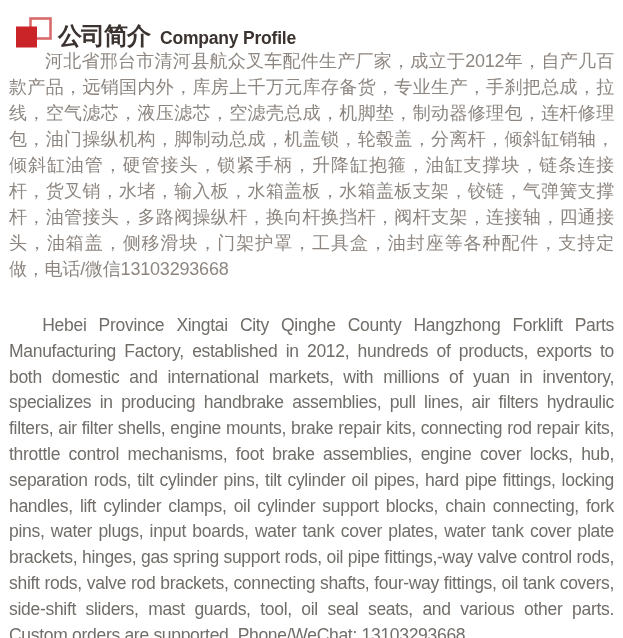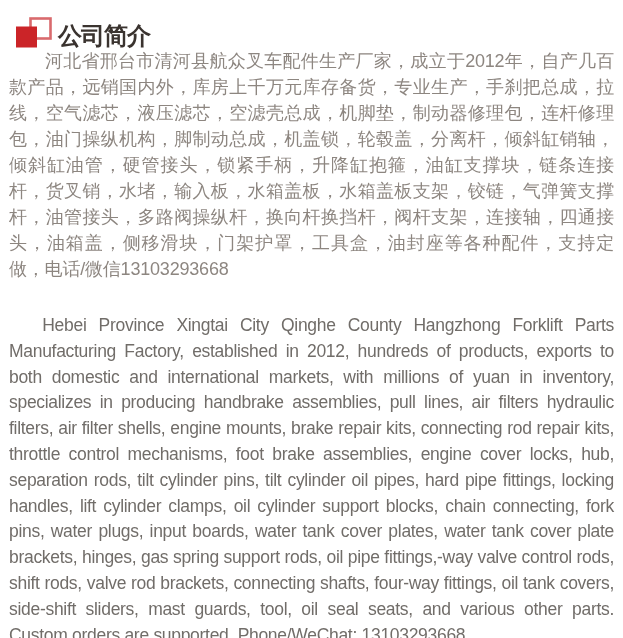--- a/index.html
+++ b/index.html
@@ -59,19 +59,20 @@
 <div class="page">
 
   <header class="header">
     <span class="logo">
       <svg viewBox="0 0 36 31" xmlns="http://www.w3.org/2000/svg" aria-hidden="true">
         <rect x="14.5" y="1.5" width="20" height="20" fill="none" stroke="var(--accent-light)" stroke-width="2.6"></rect>
         <rect x="0" y="9.5" width="21" height="21" fill="var(--accent)"></rect>
       </svg>
     </span>
     <h1 class="title-zh">公司简介</h1>
+    <span class="title-en">Company Profile</span>
   </header>
 
   <p class="para zh">河北省邢台市清河县航众叉车配件生产厂家，成立于2012年，自产几百款产品，远销国内外，库房上千万元库存备货，专业生产，手刹把总成，拉线，空气滤芯，液压滤芯，空滤壳总成，机脚垫，制动器修理包，连杆修理包，油门操纵机构，脚制动总成，机盖锁，轮毂盖，分离杆，倾斜缸销轴，倾斜缸油管，硬管接头，锁紧手柄，升降缸抱箍，油缸支撑块，链条连接杆，货叉销，水堵，输入板，水箱盖板，水箱盖板支架，铰链，气弹簧支撑杆，油管接头，多路阀操纵杆，换向杆换挡杆，阀杆支架，连接轴，四通接头，油箱盖，侧移滑块，门架护罩，工具盒，油封座等各种配件，支持定做，电话/微信13103293668</p>
 
   <p class="para en">Hebei Province Xingtai City Qinghe County Hangzhong Forklift Parts Manufacturing Factory, established in 2012, hundreds of products, exports to both domestic and international markets, with millions of yuan in inventory, specializes in producing handbrake assemblies, pull lines, air filters hydraulic filters, air filter shells, engine mounts, brake repair kits, connecting rod repair kits, throttle control mechanisms, foot brake assemblies, engine cover locks, hub, separation rods, tilt cylinder pins, tilt cylinder oil pipes, hard pipe fittings, locking handles, lift cylinder clamps, oil cylinder support blocks, chain connecting, fork pins, water plugs, input boards, water tank cover plates, water tank cover plate brackets, hinges, gas spring support rods, oil pipe fittings,-way valve control rods, shift rods, valve rod brackets, connecting shafts, four-way fittings, oil tank covers, side-shift sliders, mast guards, tool, oil seal seats, and various other parts. Custom orders are supported. Phone/WeChat: 13103293668</p>
 
 </div>
 
 </body></html>

